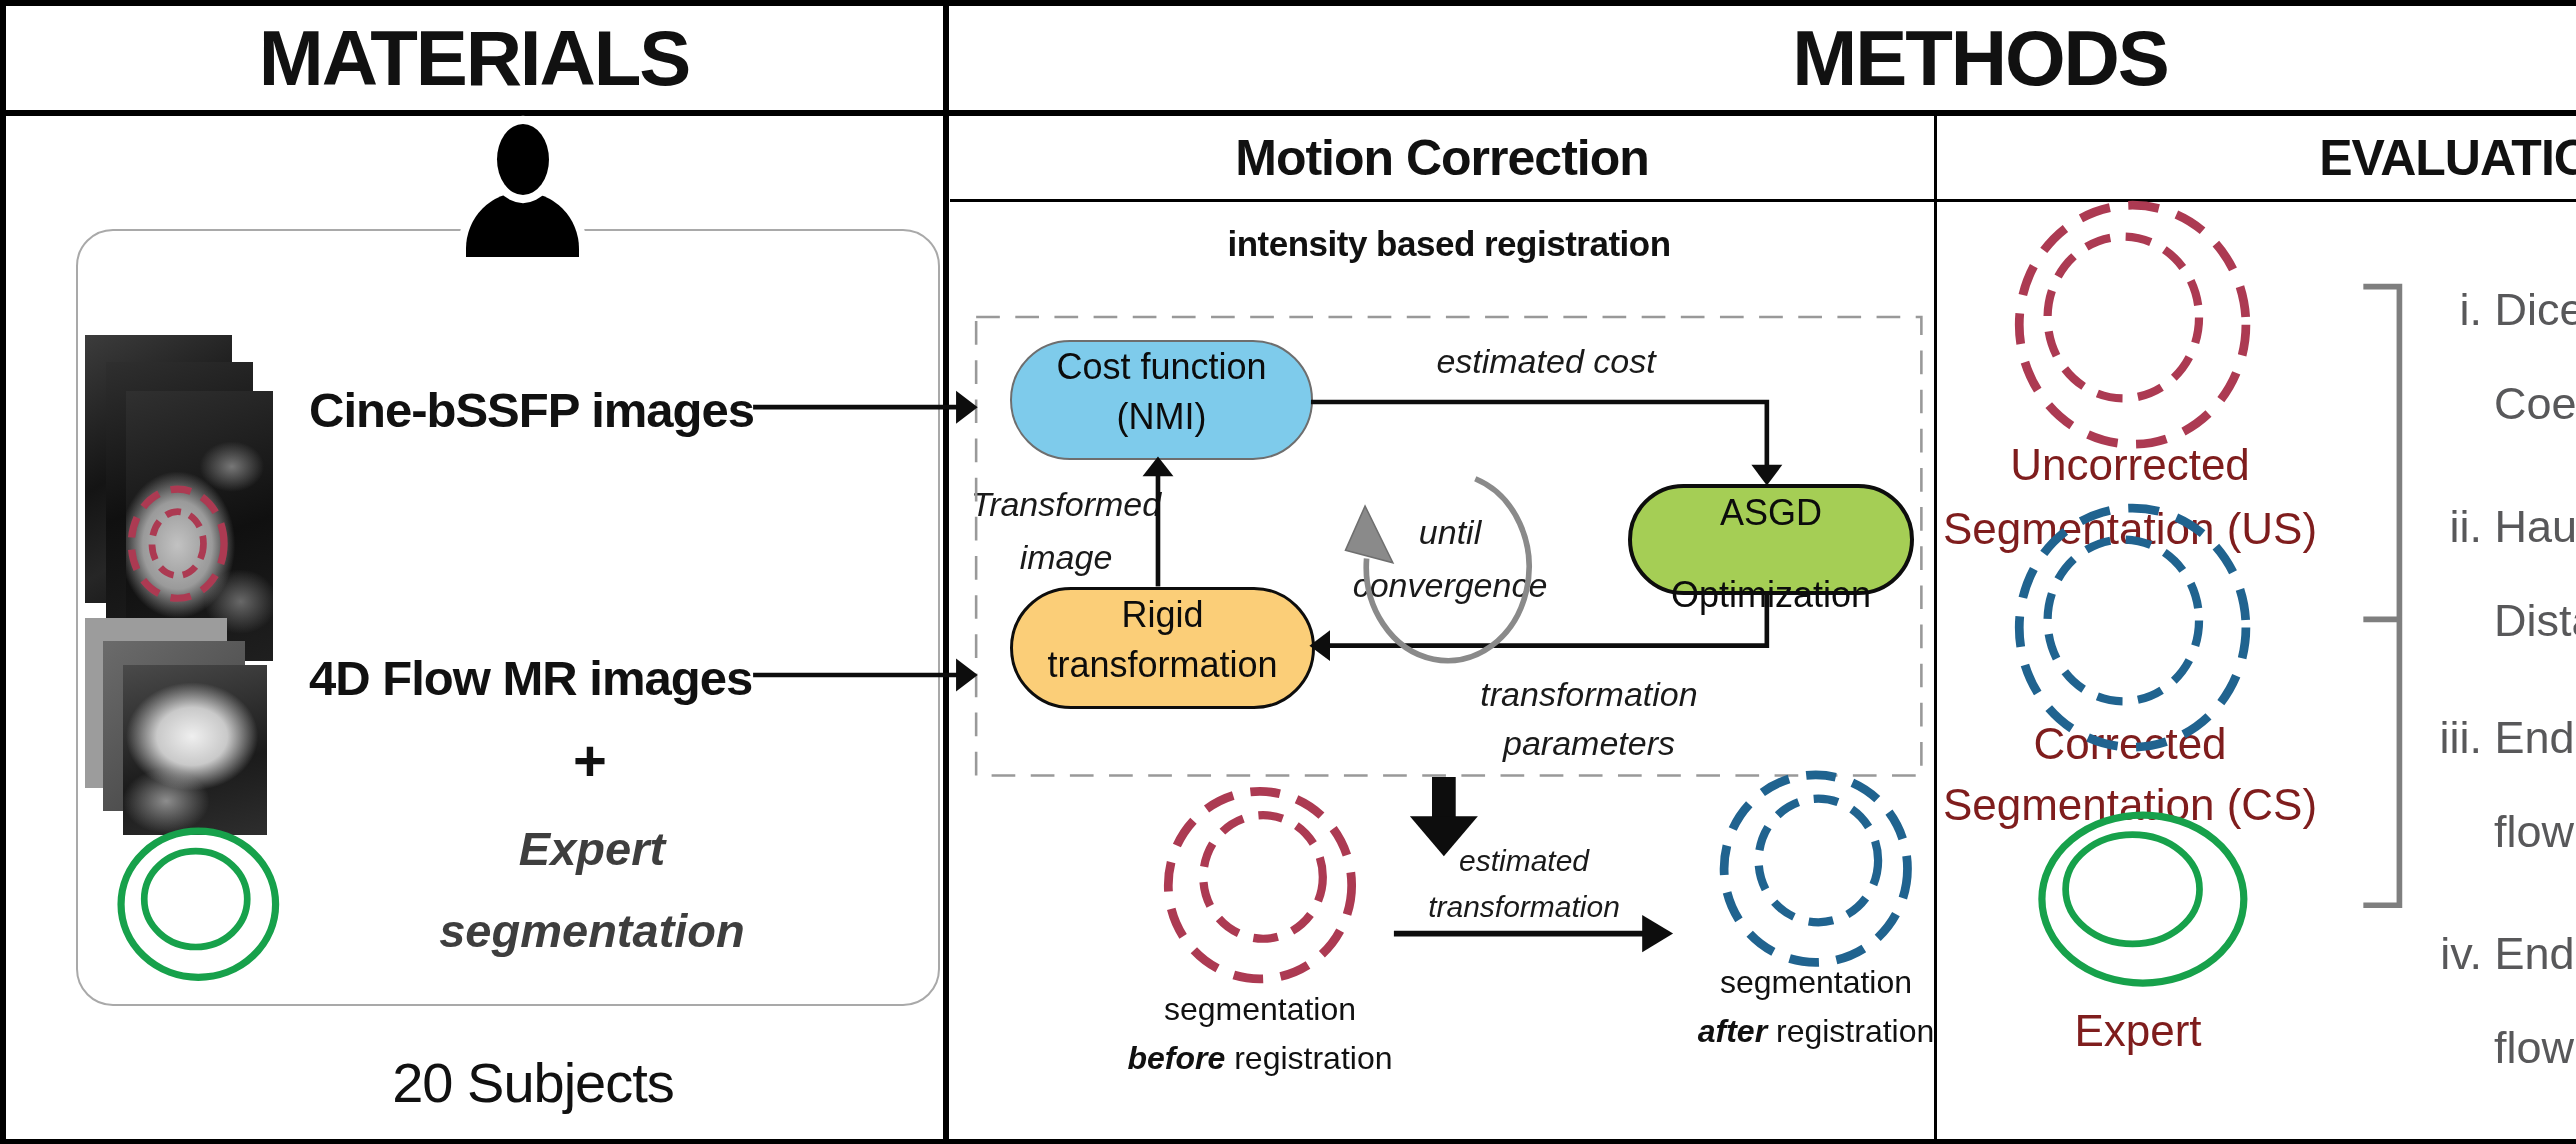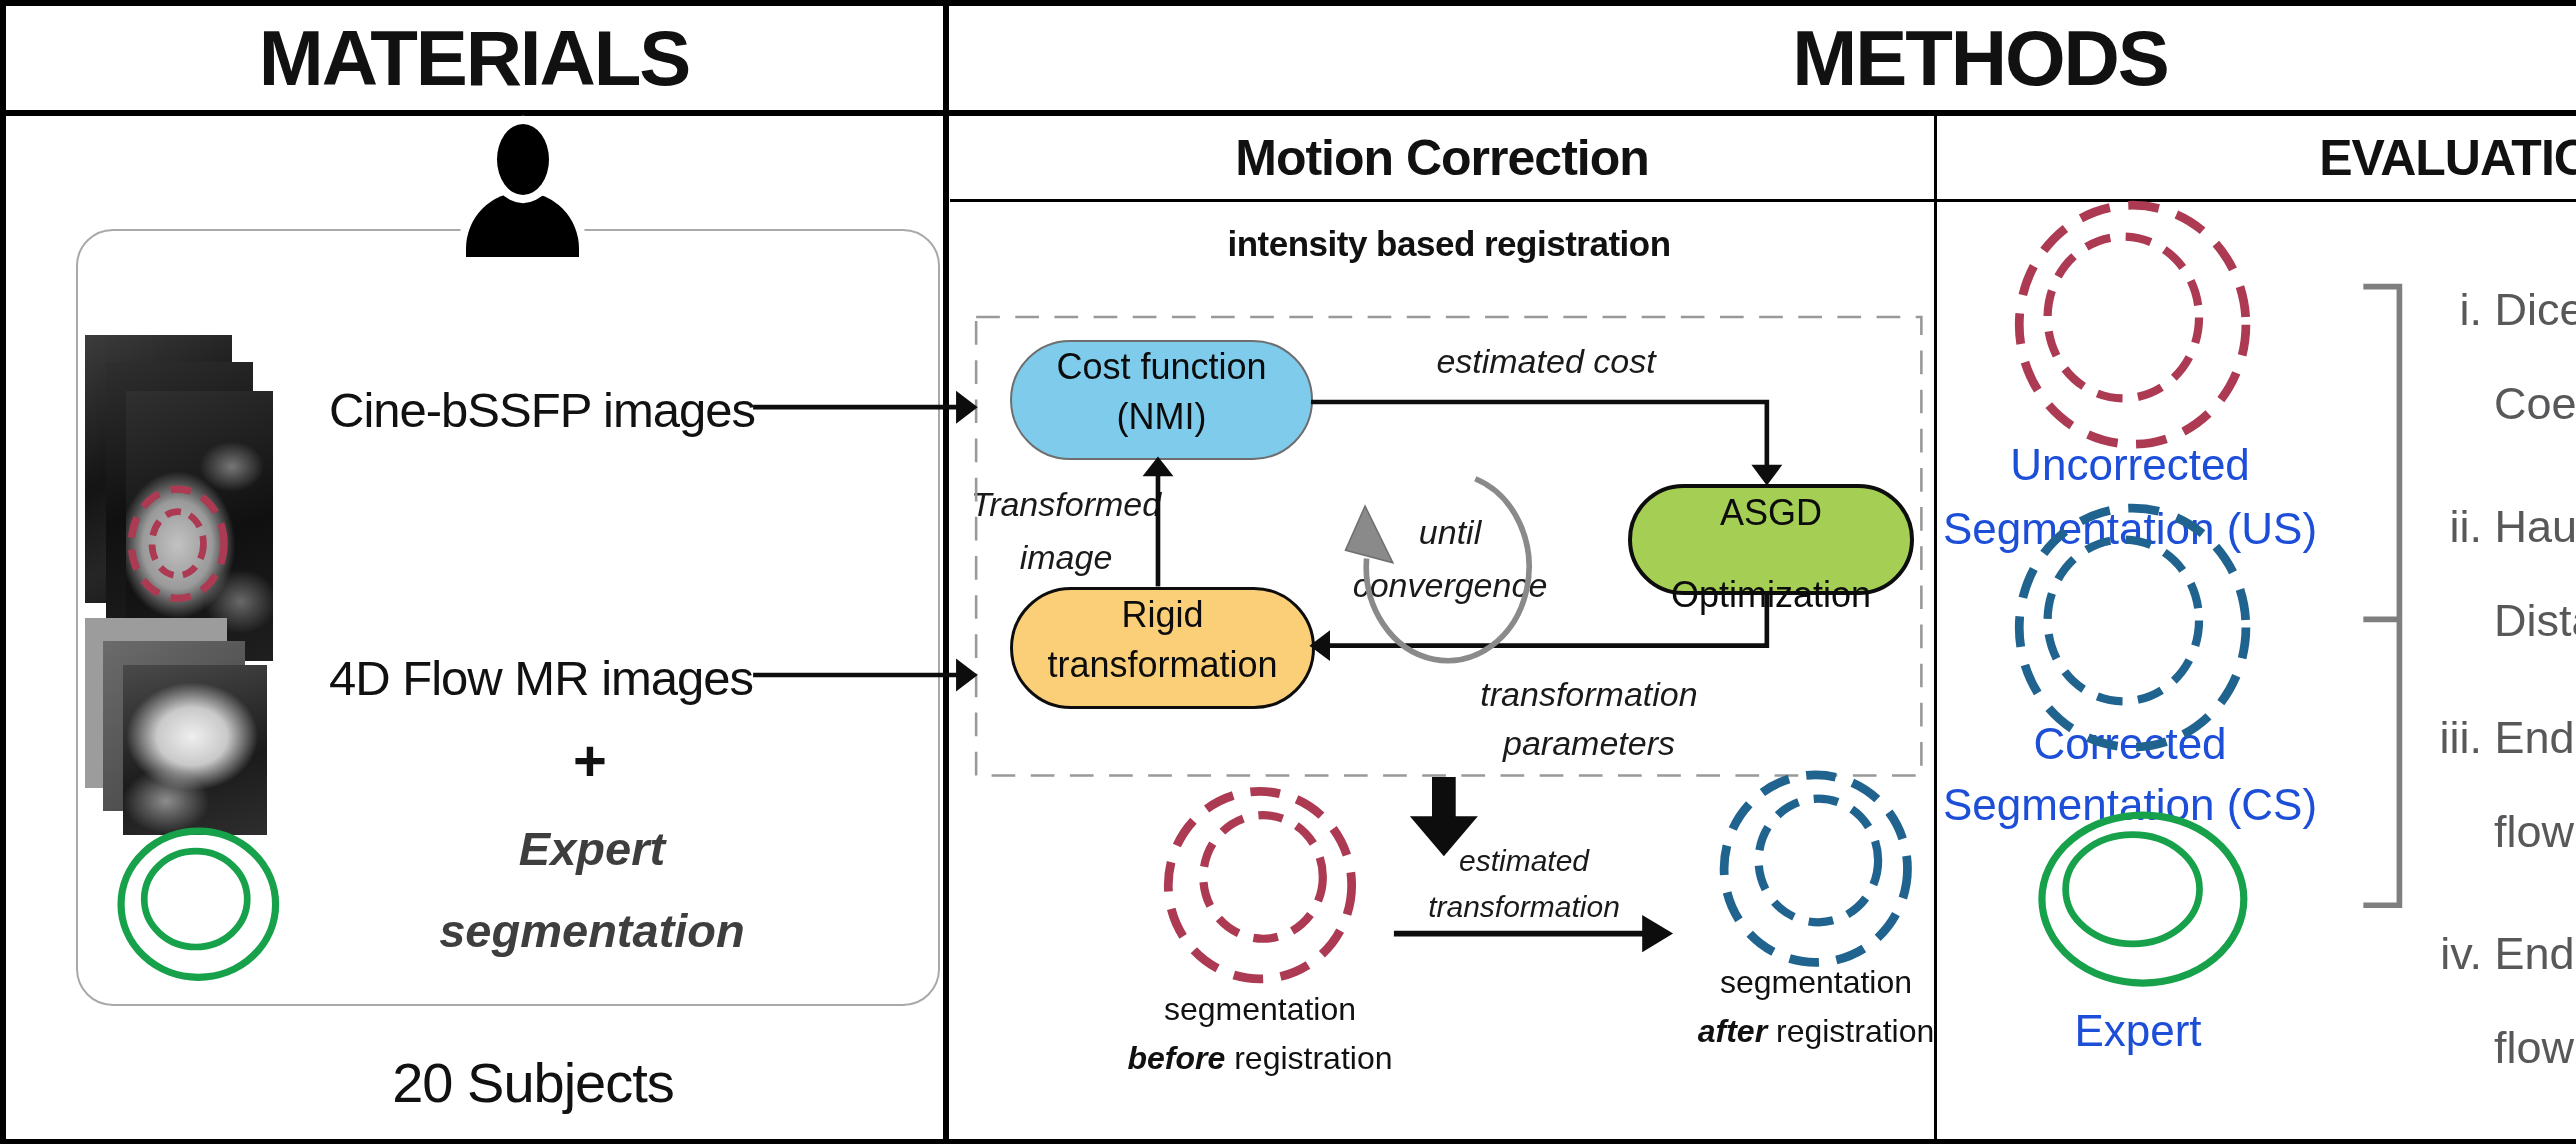--- a/index.html
+++ b/index.html
@@ -30,36 +30,36 @@
     radial-gradient(ellipse 77px 98px at 35% 57%, #c2c2c2 0%, #9a9a9a 45%, rgba(70,70,70,0) 75%),
     radial-gradient(ellipse 46px 36px at 72% 28%, #777777 0%, rgba(60,60,60,0) 70%),
     radial-gradient(ellipse 52px 46px at 78% 78%, #686868 0%, rgba(40,40,40,0) 70%),
     linear-gradient(160deg,#303030,#101010 55%,#1f1f1f);}
   .flow-a{background:#9c9c9c;}
   .flow-b{background:linear-gradient(140deg,#6b6b6b,#3f3f3f);}
   .flow-c{background:
     radial-gradient(ellipse 88px 72px at 48% 42%, #efefef 0%, #c9c9c9 40%, rgba(120,120,120,0) 75%),
     radial-gradient(ellipse 62px 46px at 30% 80%, #8d8d8d 0%, rgba(60,60,60,0) 70%),
     linear-gradient(165deg,#4a4a4a,#1b1b1b 60%,#2e2e2e);}
-  .big-label{font-size:49px;font-weight:400;letter-spacing:-1px;margin-left:20px;}
+  .big-label{font-size:49px;font-weight:700;letter-spacing:-1px;}
   .plus{font-size:58px;font-weight:700;}
   .expert{font-size:47px;font-weight:700;font-style:italic;color:#3e3e3e;}
   .subjects{font-size:56px;font-weight:400;letter-spacing:-1px;}
   
   .pill{position:absolute;display:flex;flex-direction:column;align-items:center;justify-content:flex-start;
         border-radius:515px;font-size:36px;line-height:1.38;text-align:center;color:#0c0c0c;}
   .pill-cost{left:1010px;top:340px;width:299px;height:116px;background:#7ECBEB;border:2.6px solid #6e6e6e;}
   .pill-asgd{left:1628px;top:484px;width:278px;height:103px;background:#A5CE55;border:4.1px solid #0d0d0d;gap:32px;}
   .pill-rigid{left:1010px;top:587px;width:299px;height:116px;background:#FBCE78;border:3.1px solid #0d0d0d;}
   .it{font-style:italic;font-size:34px;color:#1a1a1a;}
   .it-sm{font-style:italic;font-size:30px;color:#1a1a1a;}
   .seg-lab{font-size:32px;color:#111;}
   .seg-lab .em{font-weight:700;font-style:italic;}
   
-  .ev-lab{font-size:44px;color:#1d4ed8;text-align:center;}
+  .ev-lab{font-size:44px;color:#7f1d1d;text-align:center;}
   .metric{position:absolute;left:2421px;color:#58585a;font-size:45px;line-height:45px;}
   .metric .l1{display:flex;}
   .metric .num{width:61px;text-align:right;padding-right:12.4px;}
   .metric .l2{margin:49px 0 0 73px;}
   svg{display:block;}
   #overlay{position:absolute;left:0;top:0;pointer-events:none;}
 </style>
 </head>
 <body>
 

